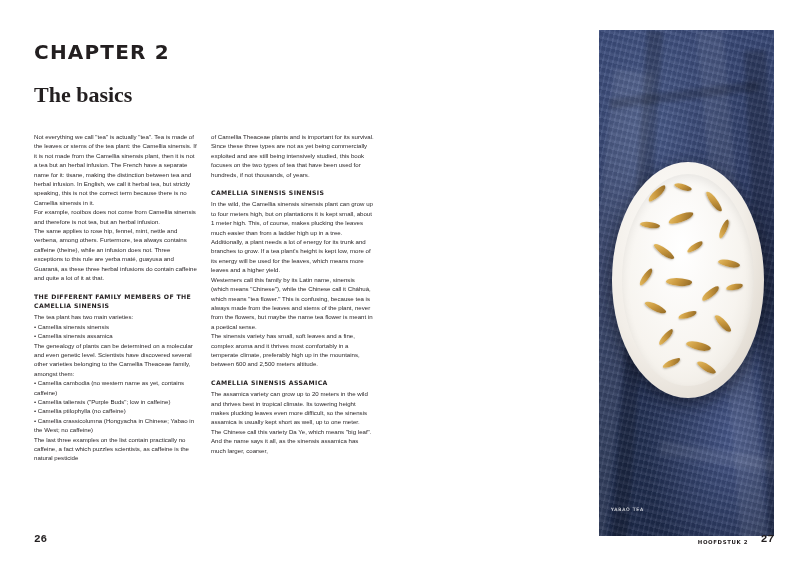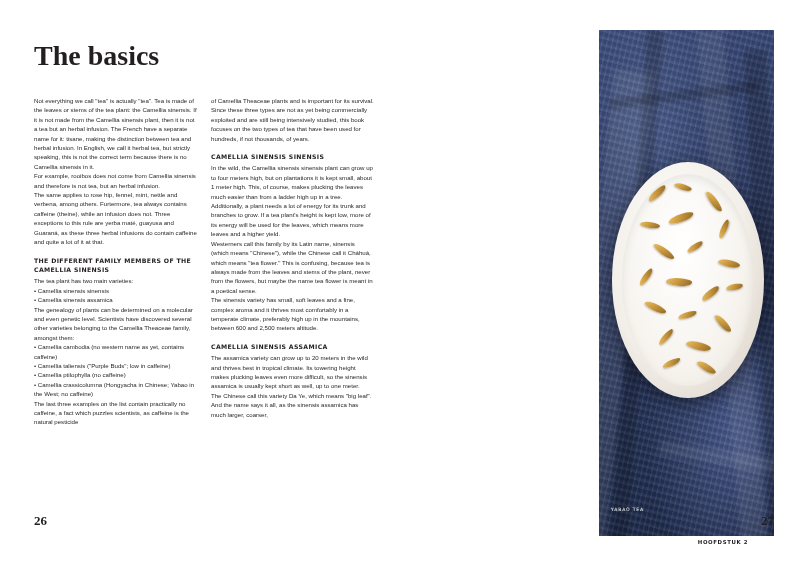--- a/index.html
+++ b/index.html
@@ -33,21 +33,21 @@
     font-family: "DejaVu Sans", sans-serif;
     font-weight: bold;
     font-size: 20px;
     letter-spacing: 1.2px;
     color: #231f20;
     margin: 0 0 18px 0;
   }
   .chapter-title {
     font-family: "Liberation Serif", serif;
     font-weight: bold;
-    font-size: 28px;
+    font-size: 22px;
     color: #231f20;
     margin: 0 0 24px 0;
   }
   .columns {
     display: flex;
     gap: 14px;
   }
   .col {
     width: 163px;
   }
@@ -64,24 +64,24 @@
     font-weight: bold;
     font-size: 6.2px;
     letter-spacing: 0.35px;
     line-height: 9.4px;
     margin: 9px 0 2px 0;
     color: #231f20;
     text-transform: uppercase;
   }
   .page-number {
     position: absolute;
-    bottom: 36px;
-    font-family: Liberation Serif, serif;
-    font-weight: bold;
-    font-size: 13px;
+    bottom: 20px;
+    font-family: Liberation Mono, monospace;
+    font-weight: bold;
+    font-size: 11px;
     color: #231f20;
   }
   .page-number.left { left: 34px; }
   .page-number.right { right: 26px; }
   .folio-right {
     position: absolute;
     bottom: 20px;
     right: 52px;
     font-family: "DejaVu Sans", sans-serif;
     font-weight: bold;
@@ -169,20 +169,21 @@
     letter-spacing: 0.8px;
     color: #ffffff;
   }
 </style>
 </head>
 <body>
 
 <div class="spread">
 
   <div class="page-left">
+    <h1 class="chapter-label">CHAPTER 2</h1>
     <h2 class="chapter-title">The basics</h2>
 
     <div class="columns">
 
       <div class="col">
         <p>Not everything we call "tea" is actually "tea". Tea is made of the leaves or stems of the tea plant: the Camellia sinensis. If it is not made from the Camellia sinensis plant, then it is not a tea but an herbal infusion. The French have a separate name for it: tisane, making the distinction between tea and herbal infusion. In English, we call it herbal tea, but strictly speaking, this is not the correct term because there is no Camellia sinensis in it.</p>
         <p>For example, rooibos does not come from Camellia sinensis and therefore is not tea, but an herbal infusion.</p>
         <p>The same applies to rose hip, fennel, mint, nettle and verbena, among others. Furtermore, tea always contains caffeine (theine), while an infusion does not. Three exceptions to this rule are yerba maté, guayusa and Guaraná, as these three herbal infusions do contain caffeine and quite a lot of it at that.</p>
 
         <div class="subhead">THE DIFFERENT FAMILY MEMBERS OF THE CAMELLIA SINENSIS</div>

